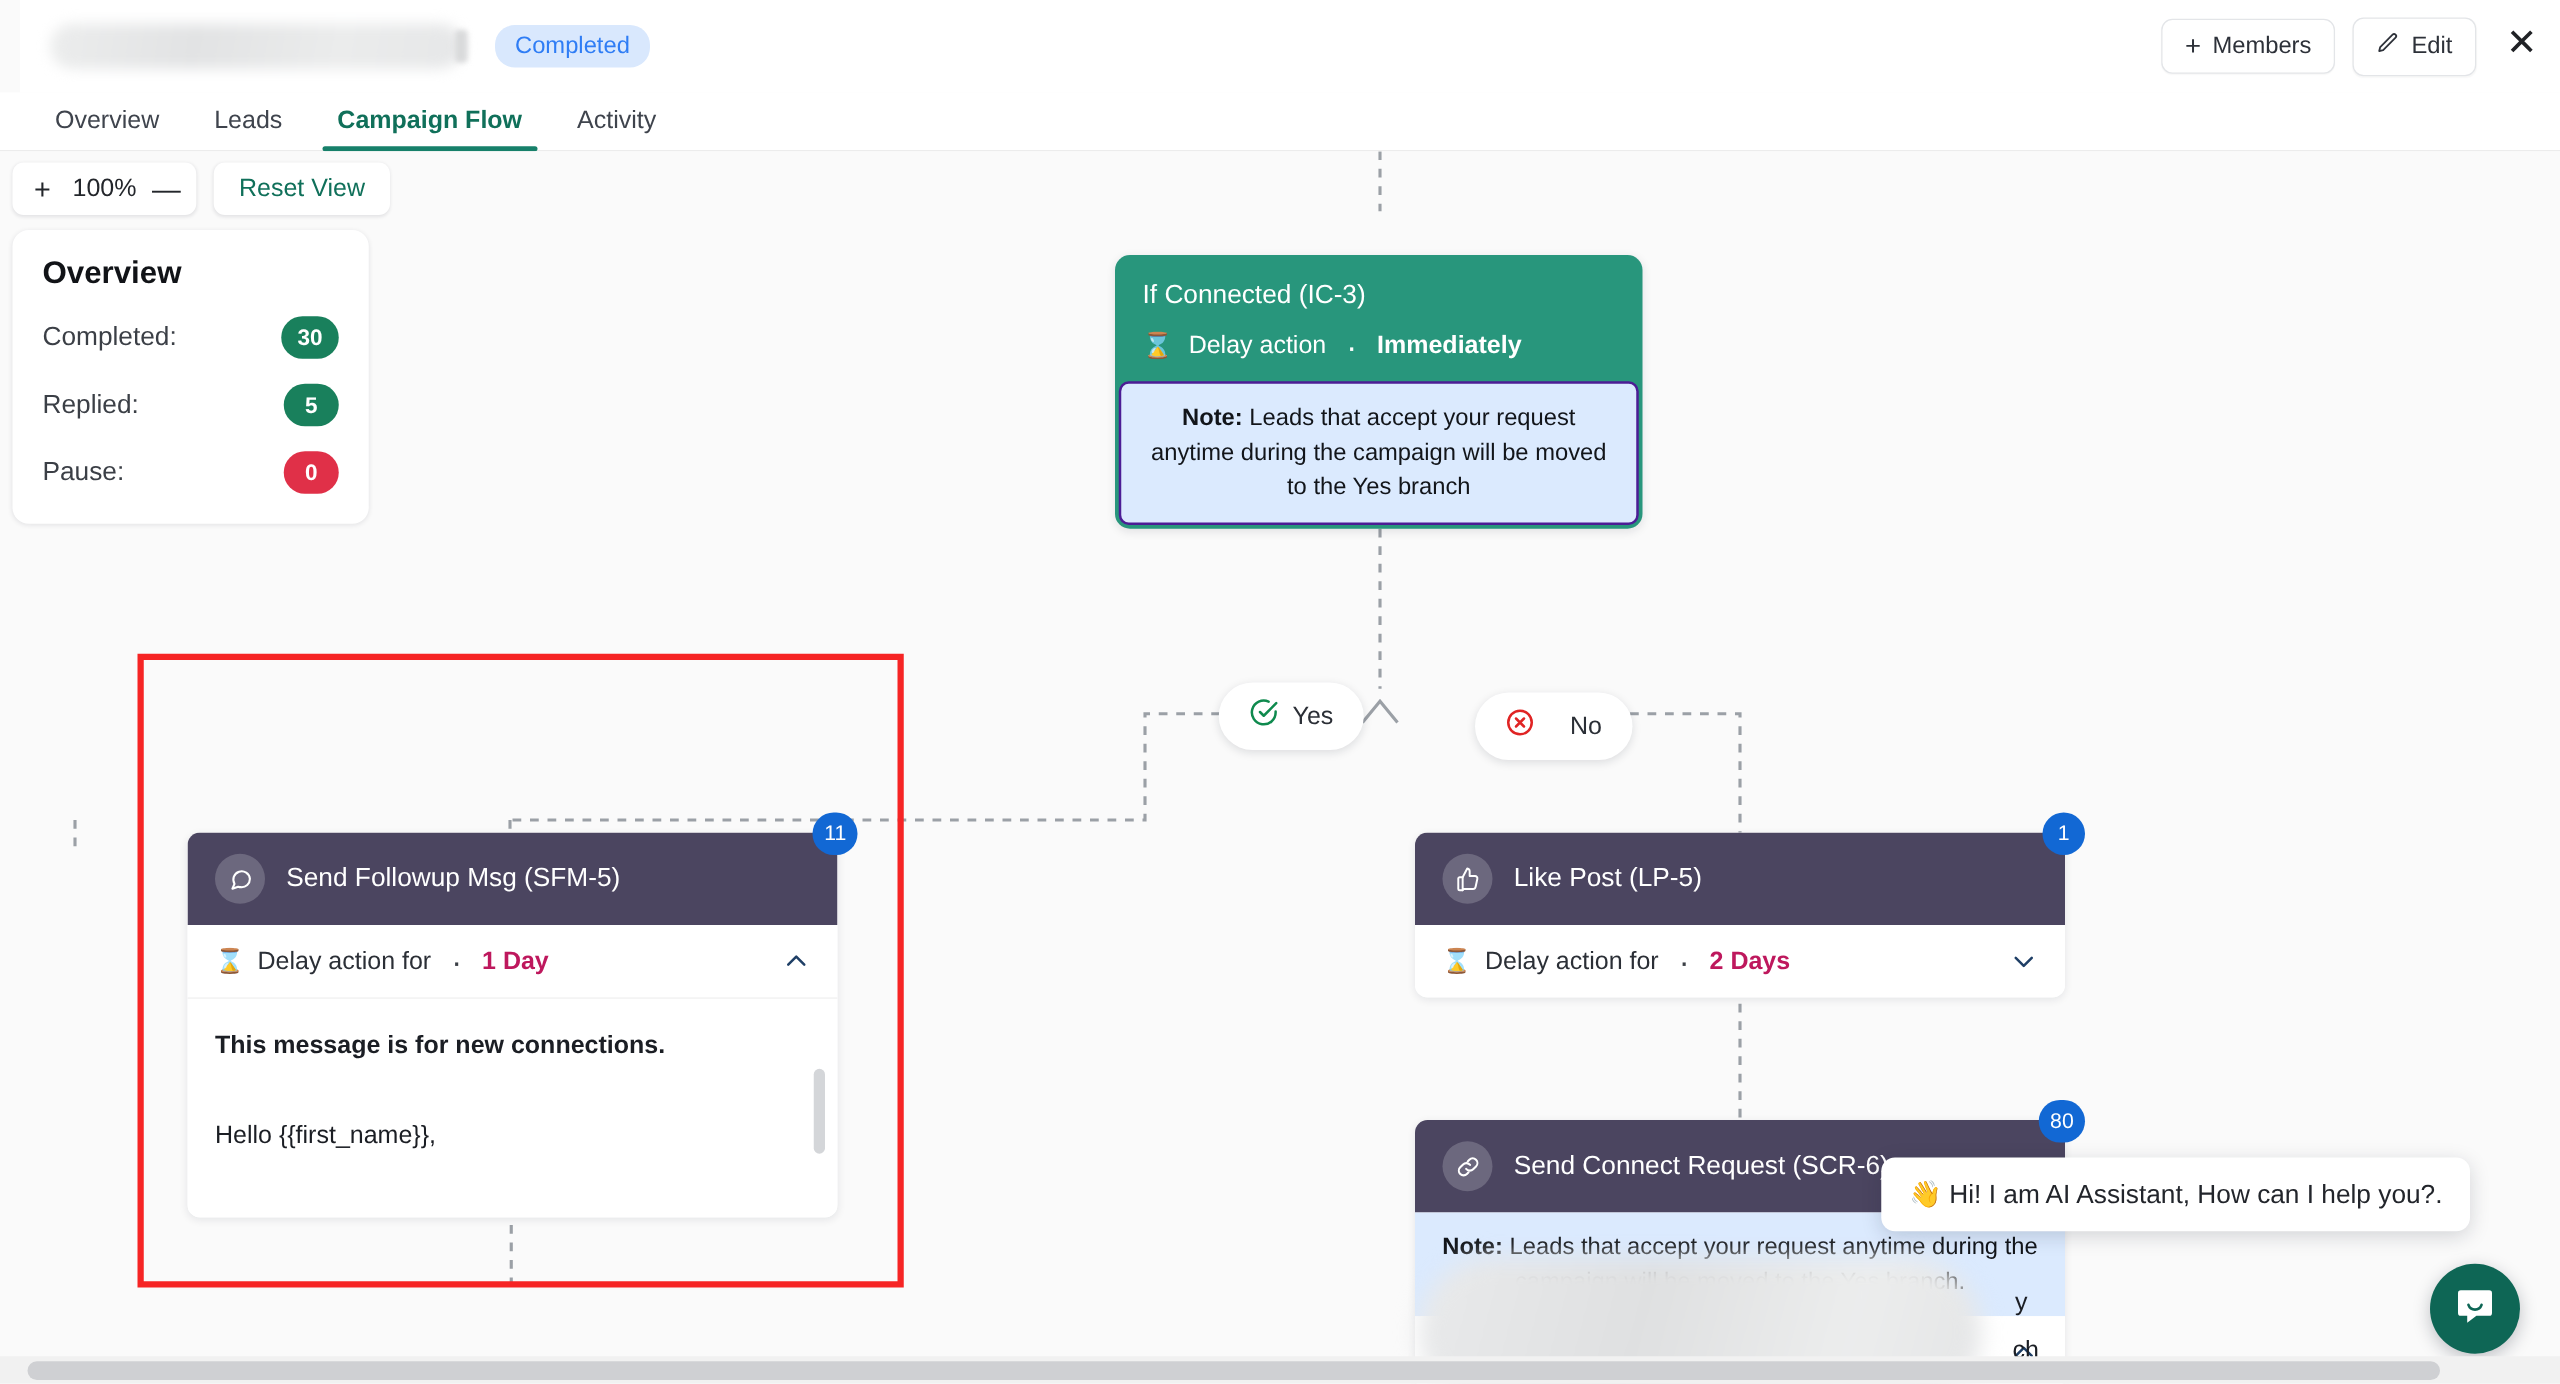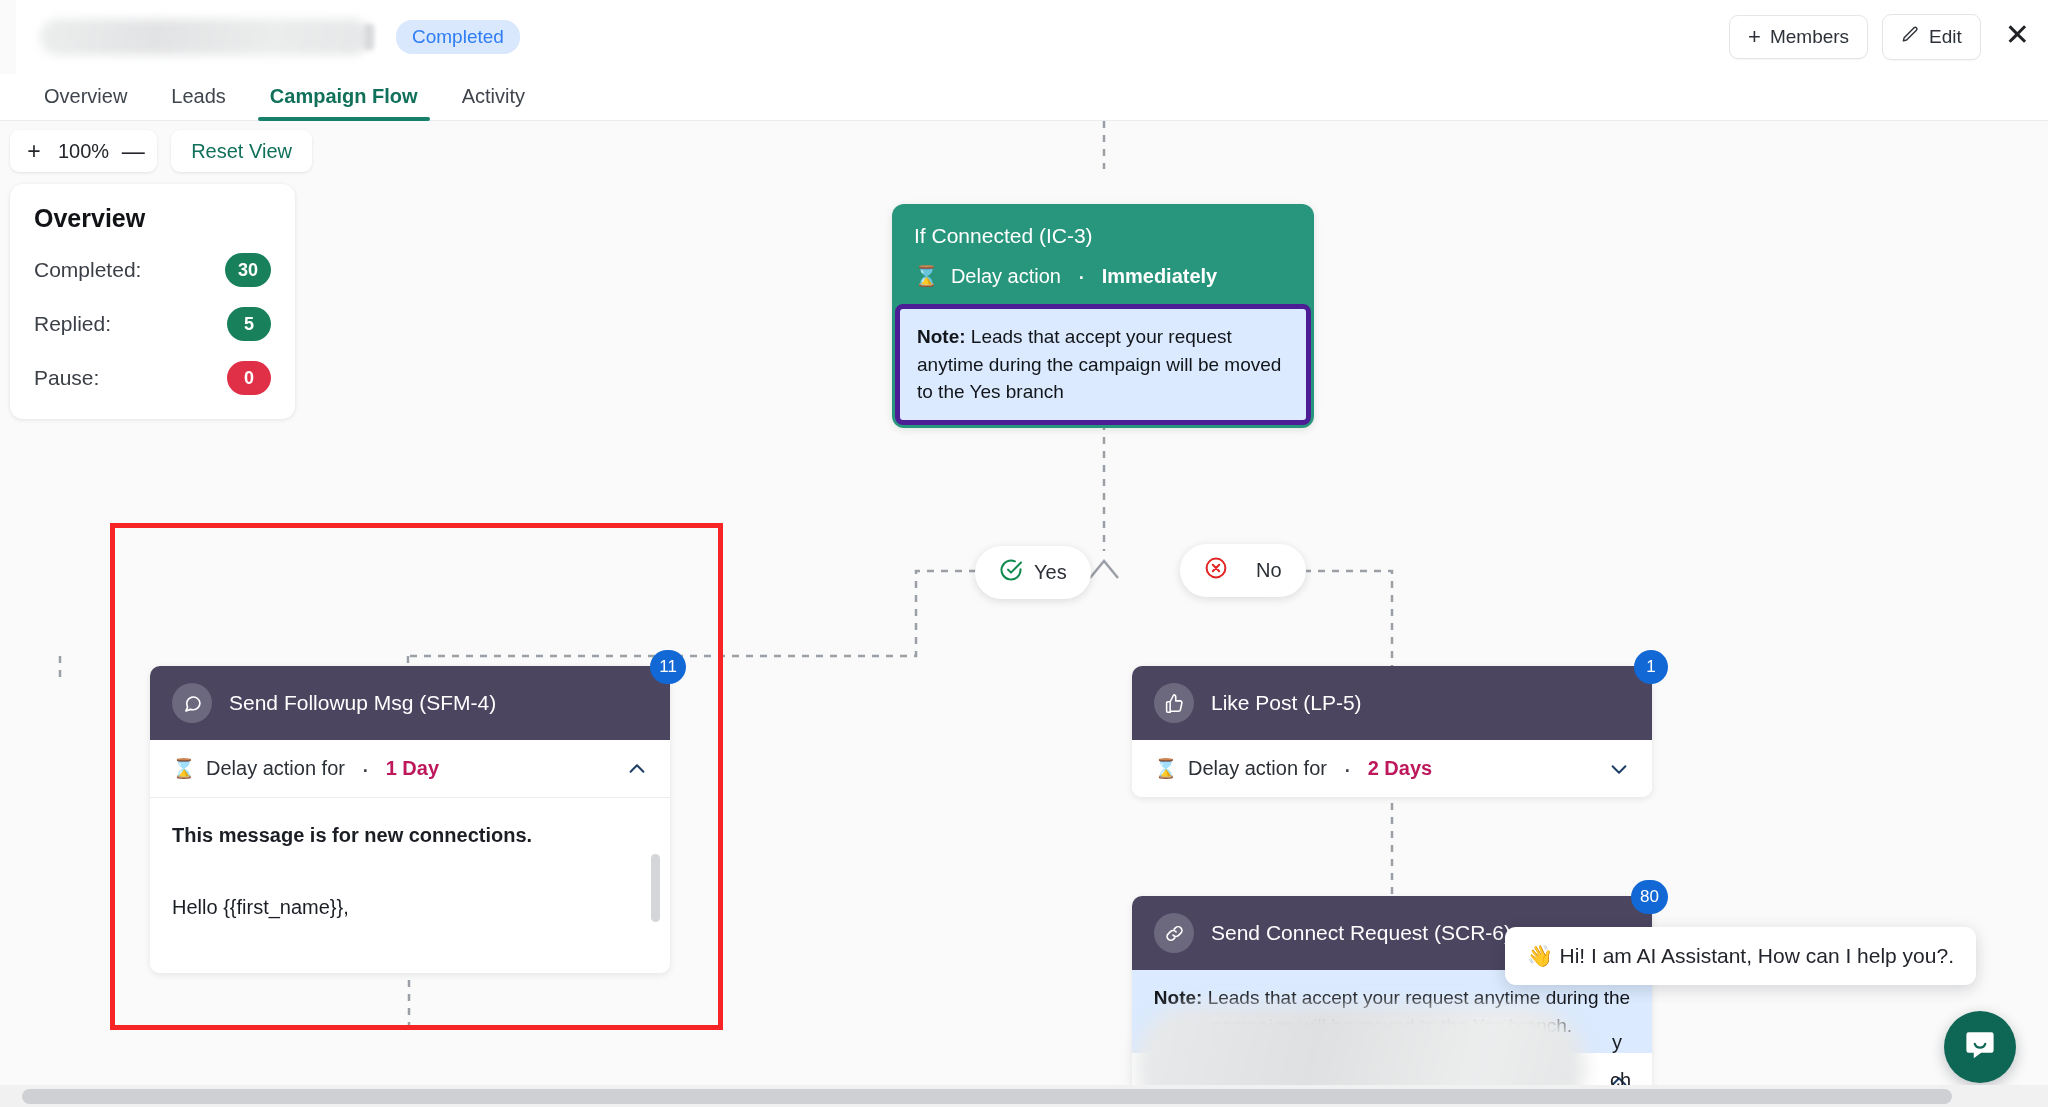--- a/index.html
+++ b/index.html
@@ -125,22 +125,22 @@
   .chev { margin-left: auto; color: #1f3f66; display: flex; align-items: center; cursor: pointer; }
   .chev svg { width: 22px; height: 22px; }
   .msg-body { padding: 22px 22px 28px 22px; position: relative; background: #fff; }
   .msg-body p { font-size: 20px; color: #1b1e24; line-height: 1.5; }
   .msg-body p.bold { font-weight: bold; margin-bottom: 42px; }
   .vscroll {
     position: absolute; right: 10px; top: 56px; width: 9px; height: 68px;
     background: #d4d6d9; border-radius: 5px;
   }
   .note-box {
-    background: #dbeafe; border: 5px solid #4c1d95; border-radius: 8px;
-    margin: 0 3px 3px 3px; padding: 14px 17px; font-size: 19px; color: #12151a; line-height: 1.45;
+    background: #dbeafe; border: 2px solid #4c1d95; border-radius: 8px;
+    margin: 0 3px 3px 3px; padding: 14px 17px; font-size: 19px; color: #12151a; line-height: 1.45; text-align: center;
   }
   .note-box.plain { border: none; border-radius: 0; margin: 0; text-align: center; padding: 14px 20px; }
   .note-box b { font-weight: bold; }
 
   
   .branch-pill {
     position: absolute; display: flex; align-items: center; gap: 11px;
     background: #fff; border-radius: 28px; padding: 12px 24px;
     box-shadow: 0 2px 8px rgba(16,24,40,.13); font-size: 20px; color: #2b2f36; z-index: 8;
   }
@@ -287,41 +287,41 @@
     <div class="branch-pill" style="left:975px; top:425px;">
       <span>
         <svg viewBox="0 0 24 24" fill="none" stroke="#0f8a4e" stroke-width="2" stroke-linecap="round" stroke-linejoin="round">
           <path d="M21.5 11.2V12a9.5 9.5 0 11-5.6-8.7"></path>
           <path d="M22 4.5L12 14.6l-3-3"></path>
         </svg>
       </span>
       <span>Yes</span>
     </div>
 
-    <div class="branch-pill" style="left:1180px; top:423px;gap:28px;">
+    <div class="branch-pill" style="left:1180px; top:433px;gap:28px;">
       <span>
         <svg viewBox="0 0 24 24" fill="none" stroke="#e02424" stroke-width="2" stroke-linecap="round" stroke-linejoin="round">
           <circle cx="12" cy="12" r="9.4"></circle>
           <path d="M15.2 8.8l-6.4 6.4M8.8 8.8l6.4 6.4"></path>
         </svg>
       </span>
       <span>No</span>
     </div>
 
     <div class="node" style="left:150px; top:545px; width:520px;">
       <div style="position:relative;">
         <div class="badge-count">11</div>
         <div class="node-card">
           <div class="node-head">
             <span class="icon-circle">
               <svg viewBox="0 0 24 24" fill="none" stroke="#ffffff" stroke-width="1.9" stroke-linecap="round" stroke-linejoin="round">
                 <path d="M20.5 11.5a7.6 7.6 0 01-8.2 7.6c-.9 0-1.8-.15-2.6-.42L4.5 20.5l1.9-4.4A7.6 7.6 0 1120.5 11.5z"></path>
               </svg>
             </span>
-            <span>Send Followup Msg (SFM-4)</span>
+            <span>Send Followup Msg (SFM-5)</span>
           </div>
           <div class="delay-row">
             <span class="hg">⌛</span>
             <span>Delay action for</span>
             <span class="dot-sep">·</span>
             <span class="delay-val">1 Day</span>
             <span class="chev">
               <svg viewBox="0 0 24 24" fill="none" stroke="#1f3f66" stroke-width="2.2" stroke-linecap="round" stroke-linejoin="round">
                   <path d="M5 15l7-7 7 7"></path>
                 </svg>

